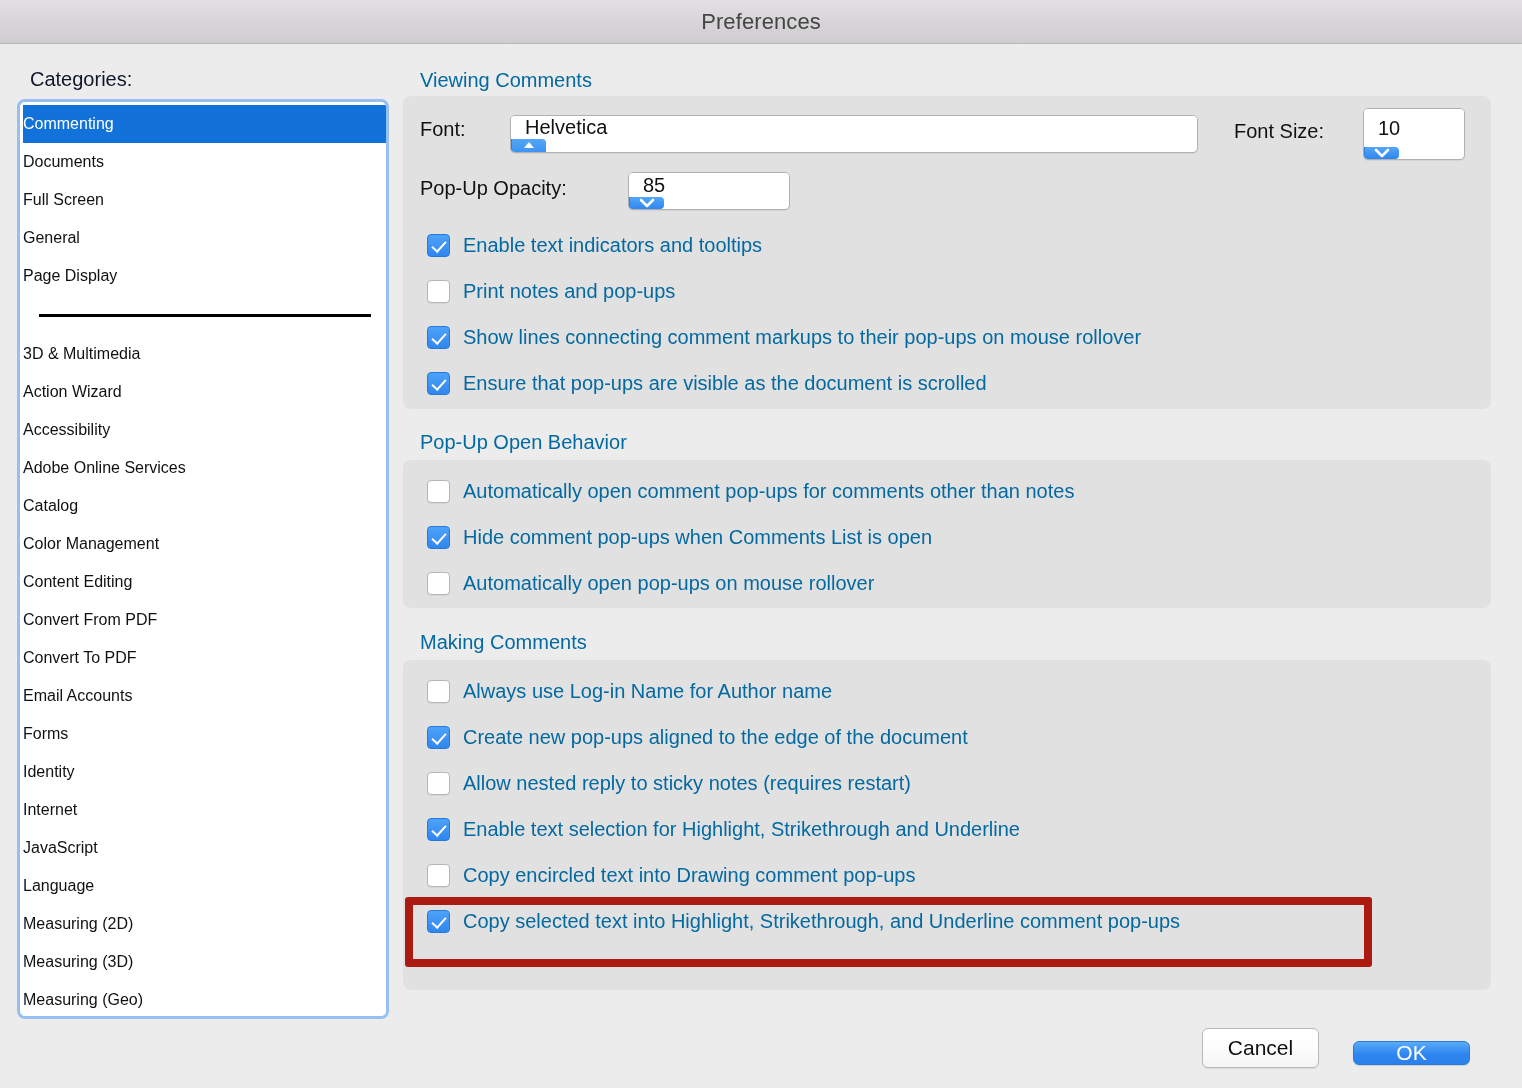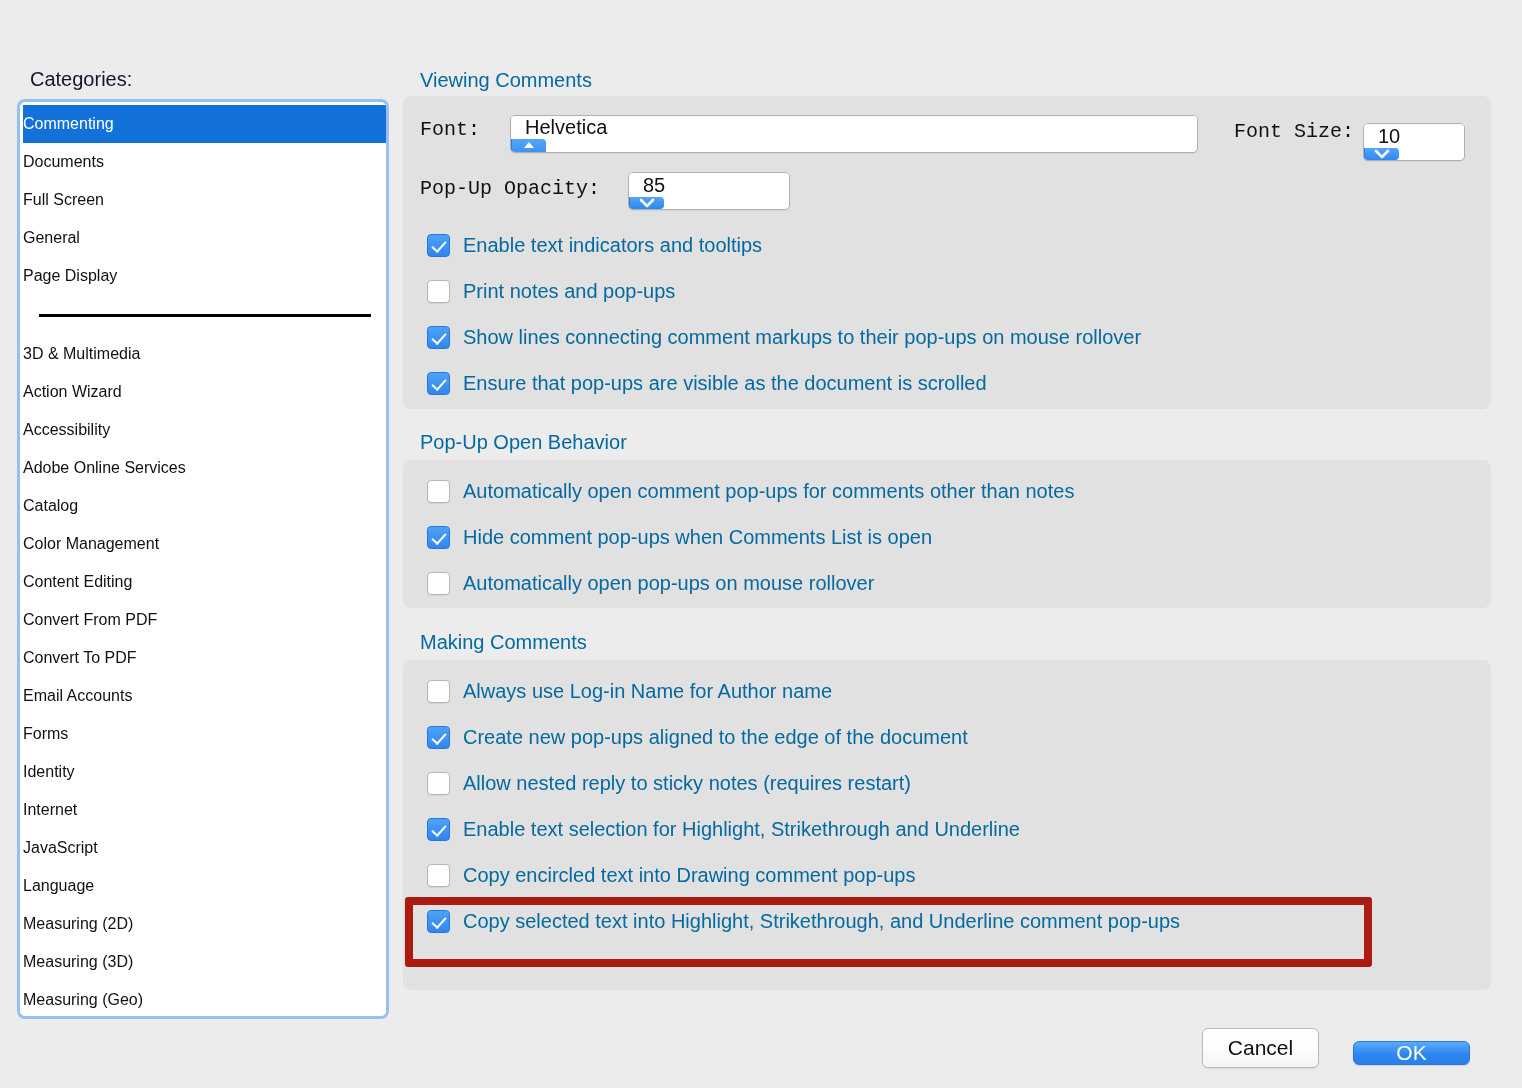--- a/index.html
+++ b/index.html
@@ -154,21 +154,20 @@
     font-size: 20px;
     color: #0369a1;
     white-space: nowrap;
   }
 
   
   .field-label {
     font-size: 20px;
     color: #111111;
     white-space: nowrap;
-    font-family: Liberation Mono, monospace;
   }
   .combo {
     position: relative;
     display: flex;
     align-items: stretch;
     background: #ffffff;
     border: 1px solid #b0b0b0;
     border-radius: 5px;
     box-sizing: border-box;
     overflow: hidden;
@@ -230,20 +229,23 @@
     border-radius: 3px;
     box-sizing: border-box;
     pointer-events: none;
   }
 </style>
 </head>
 <body>
 
 <div class="window">
 
+  <div class="titlebar">
+    <div class="titlebar-title">Preferences</div>
+  </div>
 
   <div class="categories-label">Categories:</div>
 
   <div class="listbox-focus">
     <div class="listbox" id="category-list">
         <div class="list-item selected"><span>Commenting</span></div>
         <div class="list-item"><span>Documents</span></div>
         <div class="list-item"><span>Full Screen</span></div>
         <div class="list-item"><span>General</span></div>
         <div class="list-item"><span>Page Display</span></div>
@@ -284,21 +286,21 @@
     <div class="arrowbtn">
       <svg class="chev" width="16" height="22" viewBox="0 0 16 22">
         <path d="M8 3 L13 9 L3 9 Z" fill="#ffffff"></path>
         <path d="M8 19 L3 13 L13 13 Z" fill="#ffffff"></path>
       </svg>
     </div>
   </div>
 
   <div class="field-label" style="position:absolute; left:1234px; top:120px;">Font Size:</div>
 
-  <div class="combo" style="position:absolute; left:1363px; top:123px; width:102px; height:38px;">
+  <div class="combo" style="position:absolute; left:1363px; top:108px; width:102px; height:52px;">
     <div class="value">10</div>
     <div class="arrowbtn">
       <svg class="chev" width="18" height="12" viewBox="0 0 18 12">
         <path d="M3 3 L9 9 L15 3" stroke="#ffffff" stroke-width="2.6" fill="none" stroke-linecap="round" stroke-linejoin="round"></path>
       </svg>
     </div>
   </div>
 
   <div class="field-label" style="position:absolute; left:420px; top:177px;">Pop-Up Opacity:</div>
 

